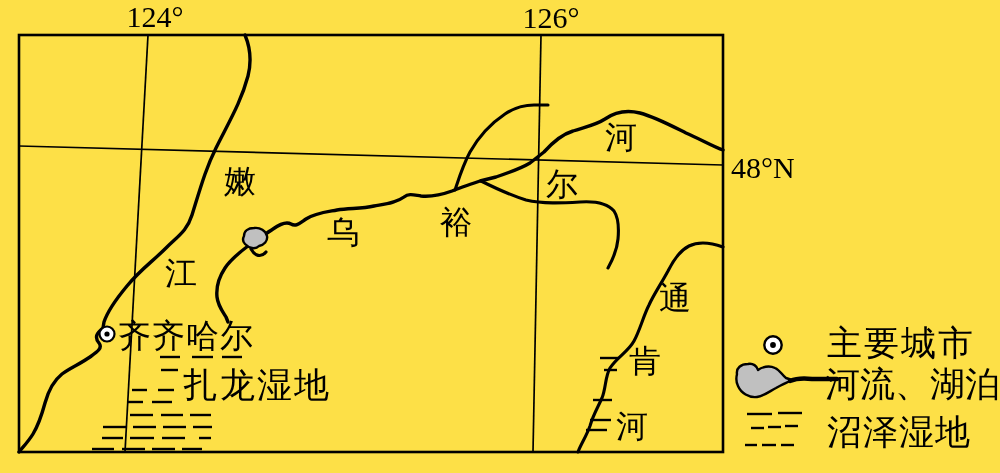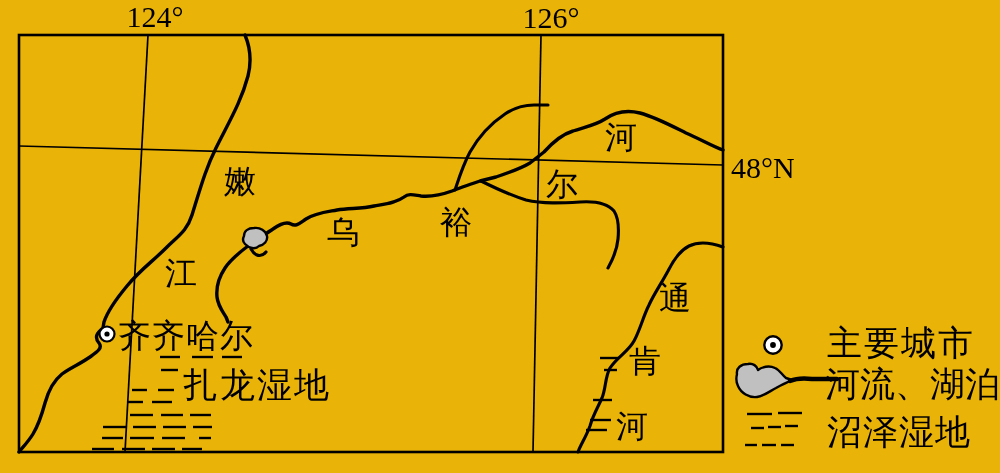--- a/index.html
+++ b/index.html
@@ -1,19 +1,19 @@
 <!DOCTYPE html>
 <html><head>
 <meta charset="utf-8">
 <style>
   html,body{margin:0;padding:0;background:#ffffff;}
   .figure-wrap{
     position:relative;
     width:1000px;height:473px;
-    background:#eab308;
+    background:#fde047;
     font-family:"Liberation Serif","DejaVu Serif",serif;
   }
   svg{display:block;}
   text{fill:#000000;}
   .coord-label{font-size:30px;}
   .river-char{font-size:32px;text-anchor:middle;}
   .city-label{font-size:33px;letter-spacing:1px;}
   .wetland-label{font-size:35px;letter-spacing:2px;}
   .legend-label{font-size:35px;}
   .grid{stroke:#000;stroke-width:1.7;fill:none;}

